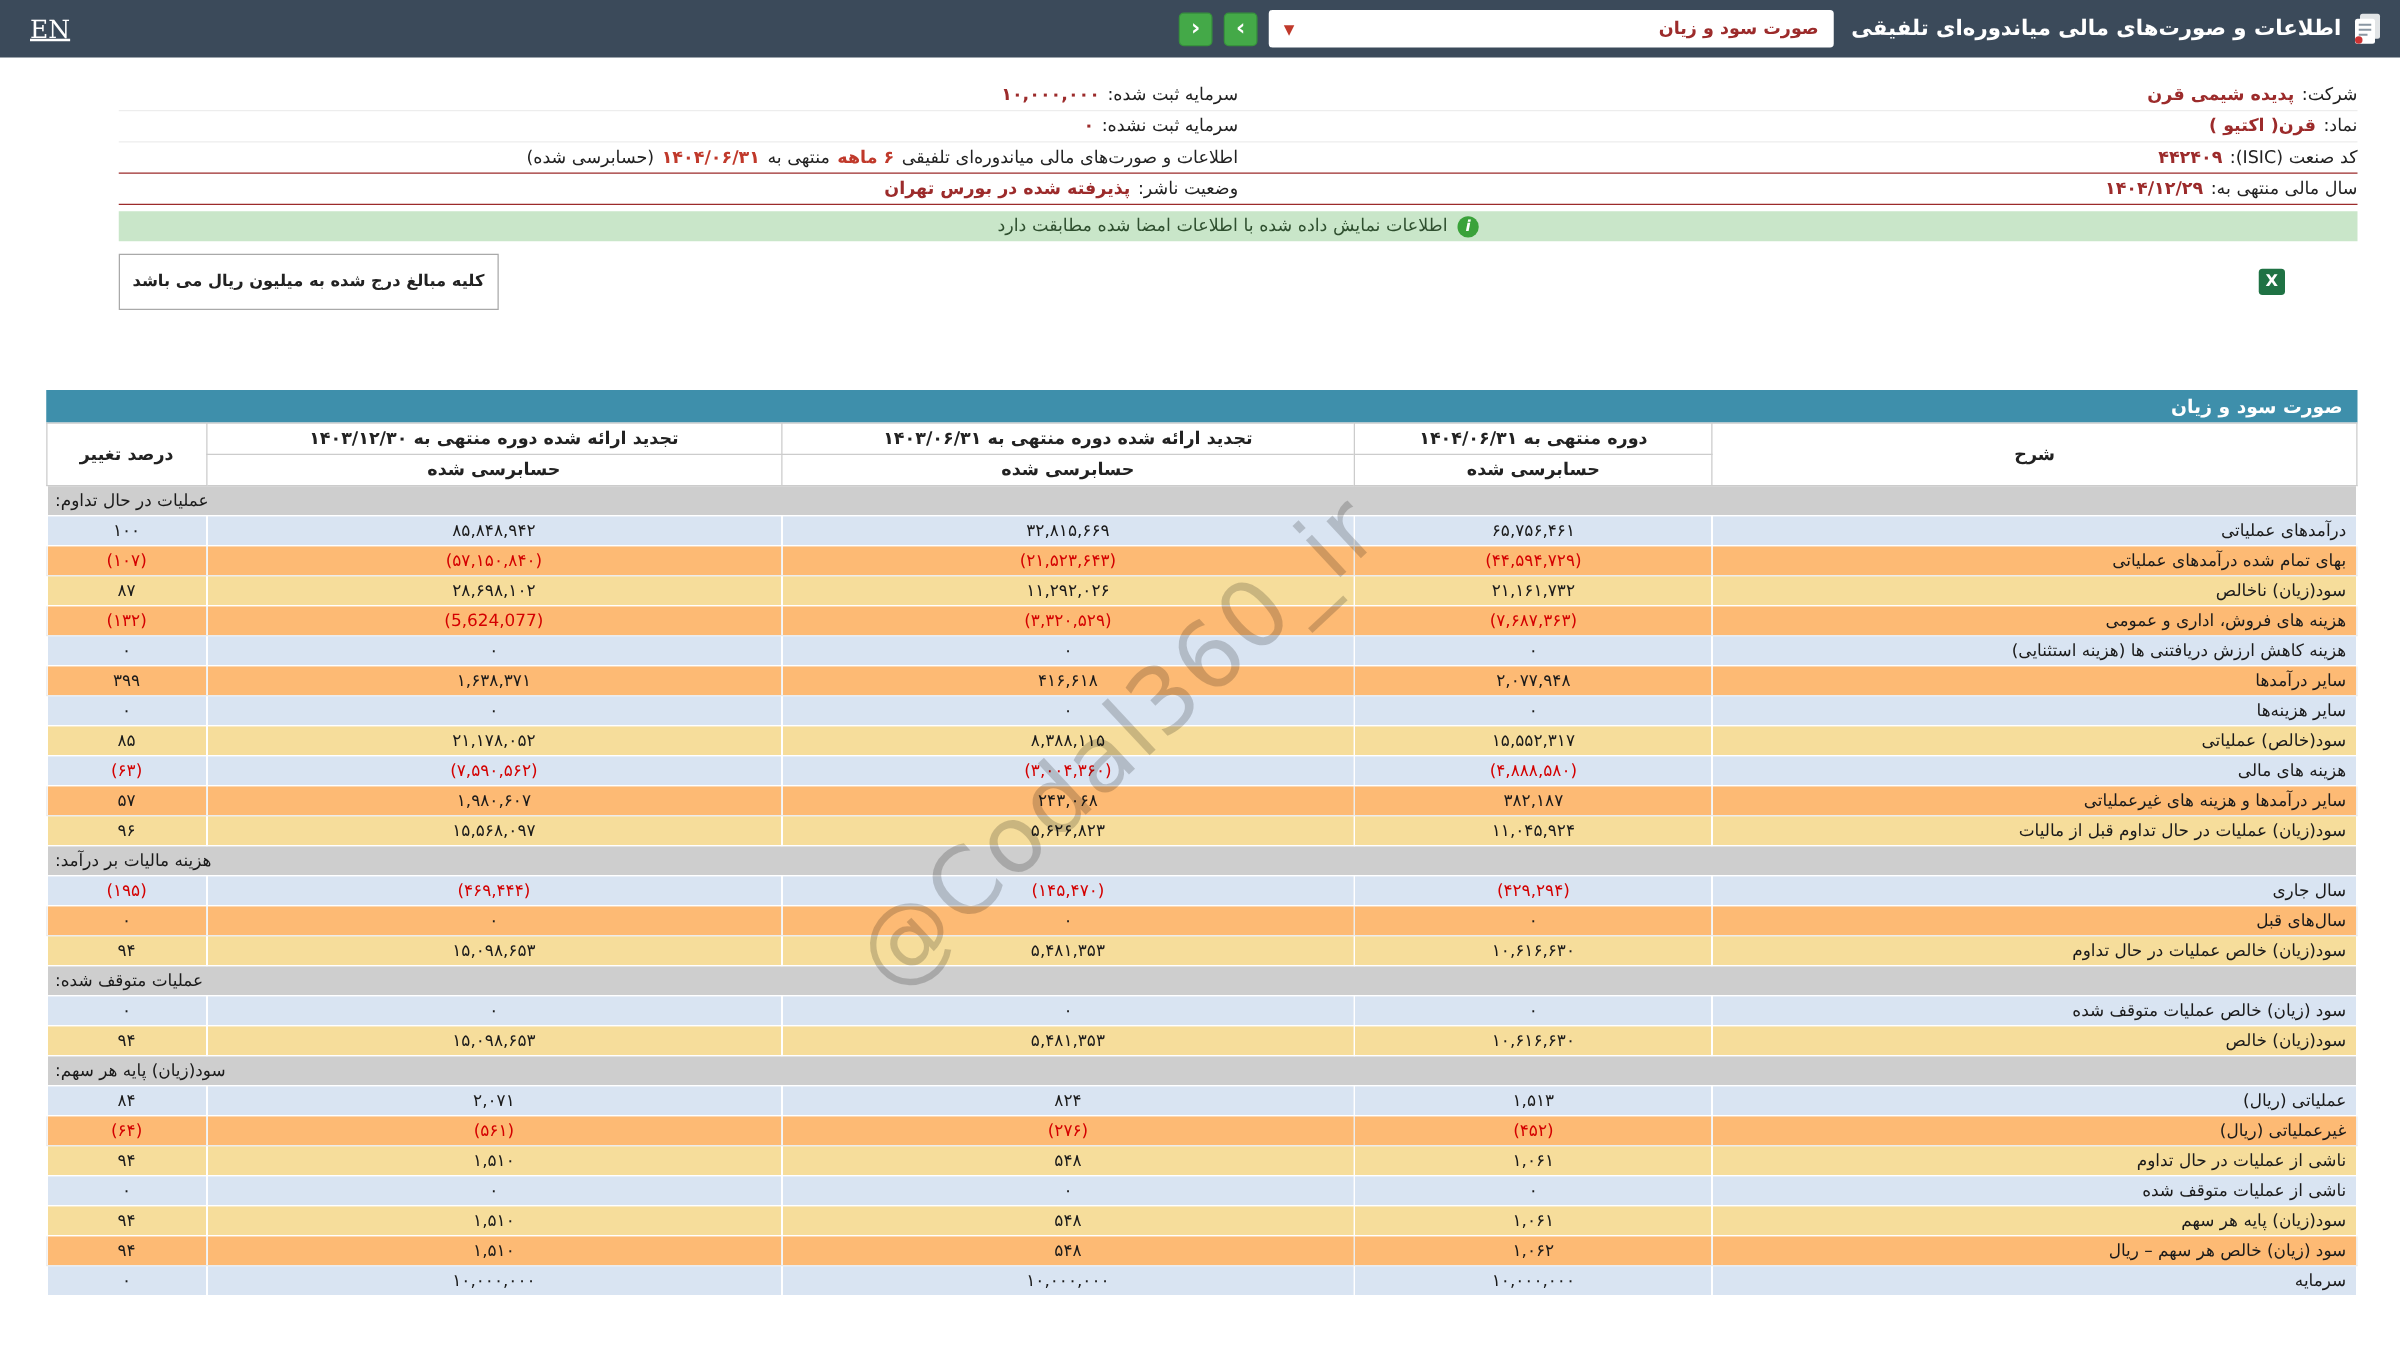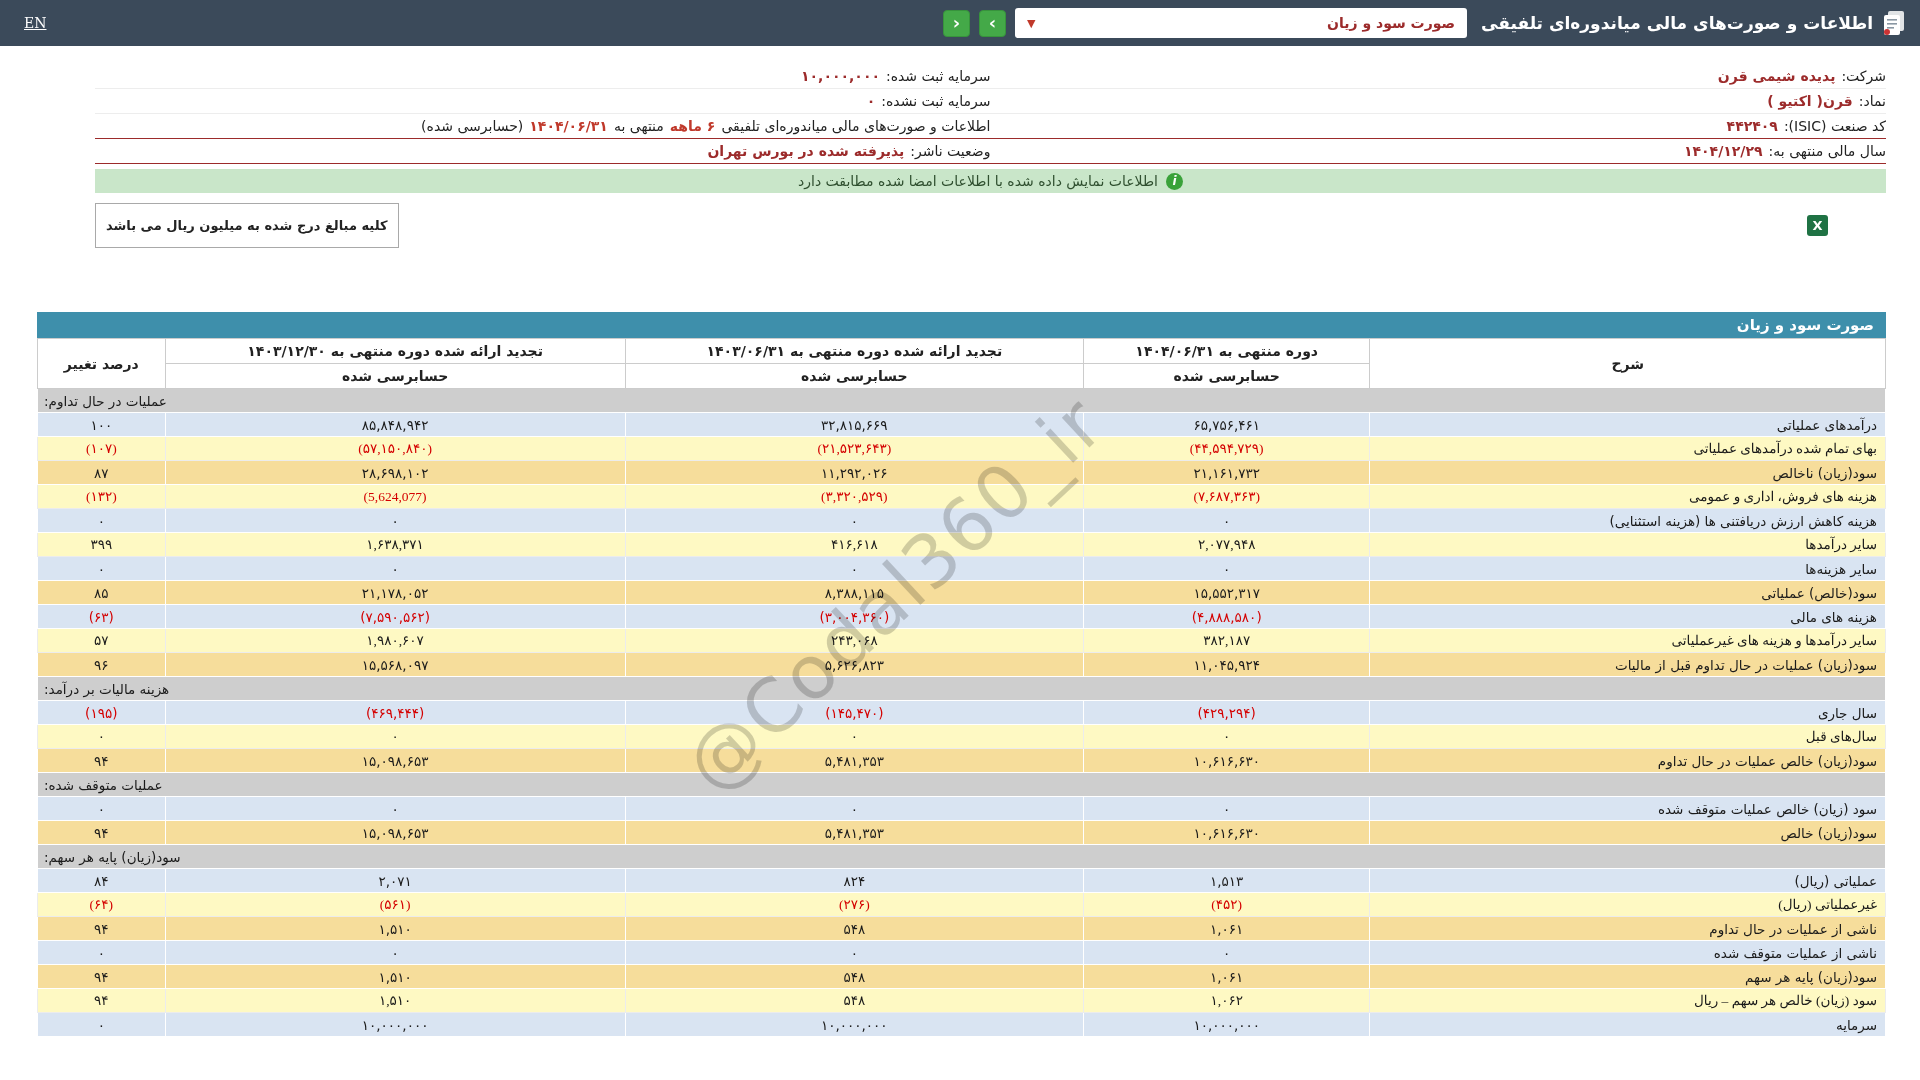--- a/index.html
+++ b/index.html
@@ -23,21 +23,21 @@
   }
   .statement-select .sel-text { color:var(--c-maroon,#9c2b2b); font-size:14px; font-weight:bold; }
   .statement-select .caret { color:#c0392b; font-size:11px; }
   .nav-btn {
     width:27px; height:27px; border-radius:4px; background:var(--c-green,#44a948);
     border:1px solid #37933c; color:#fff; font-size:18px; font-weight:bold;
     display:flex; align-items:center; justify-content:center; cursor:pointer; line-height:1;
   }
   .en-link {
     margin-right:auto; color:#fff; font-family:"DejaVu Serif","Liberation Serif",serif;
-    font-size:14px; text-decoration:underline; cursor:pointer; direction:ltr;
+    font-size:20px; text-decoration:underline; cursor:pointer; direction:ltr;
   }
 
   
   .info-block { margin:18px 34px 0 95px; }
   .info-row { display:flex; align-items:center; height:25px; font-size:14px; }
   .info-row .half { width:50%; display:flex; align-items:center; gap:6px; white-space:nowrap; }
   .sep-light { border-bottom:1px solid #ededed; }
   .sep-red { border-bottom:1px solid var(--c-maroon,#9c2b2b); }
   .ilbl { font-weight:normal; color:#222; }
   .ival { color:var(--c-maroon,#9c2b2b); font-weight:bold; }
@@ -79,21 +79,21 @@
   .pl-table tbody td {
     height:24px; font-size:13.5px; text-align:center; color:#1a1a1a;
     border:1px solid #ffffff; padding:0 6px; white-space:nowrap; overflow:hidden;
   }
   .pl-table tbody td.lbl { text-align:right; padding-right:8px;margin-top:16px; }
   .pl-table tr.section-row td {
     background:var(--c-row-section,#cecece); text-align:left; font-weight:normal; padding-right:8px;
   }
   .pl-table tr.row-blue td   { background:var(--c-row-blue,#d9e4f2); }
   .pl-table tr.row-yellow td { background:var(--c-row-yellow,#f6dd9b); }
-  .pl-table tr.row-white td  { background:#fef9c3; border-color:#ececec;font-family:Liberation Serif, serif; }
+  .pl-table tr.row-white td  { background:#fdba74; border-color:#ececec; }
   .pl-table tbody td.neg { color:var(--c-negative,#d40000); }
 
   
   .footer-bar { margin:46px 34px 0 37px; font-size:14.5px; }
   .footer-body { margin:0 34px 0 37px; height:14px; background:#fff; border:1px solid #ccc; border-top:none; }
 
   
   .watermark {
     position:absolute; left:894px; top:594px;
     transform:translate(-50%,-50%) rotate(-43deg);

